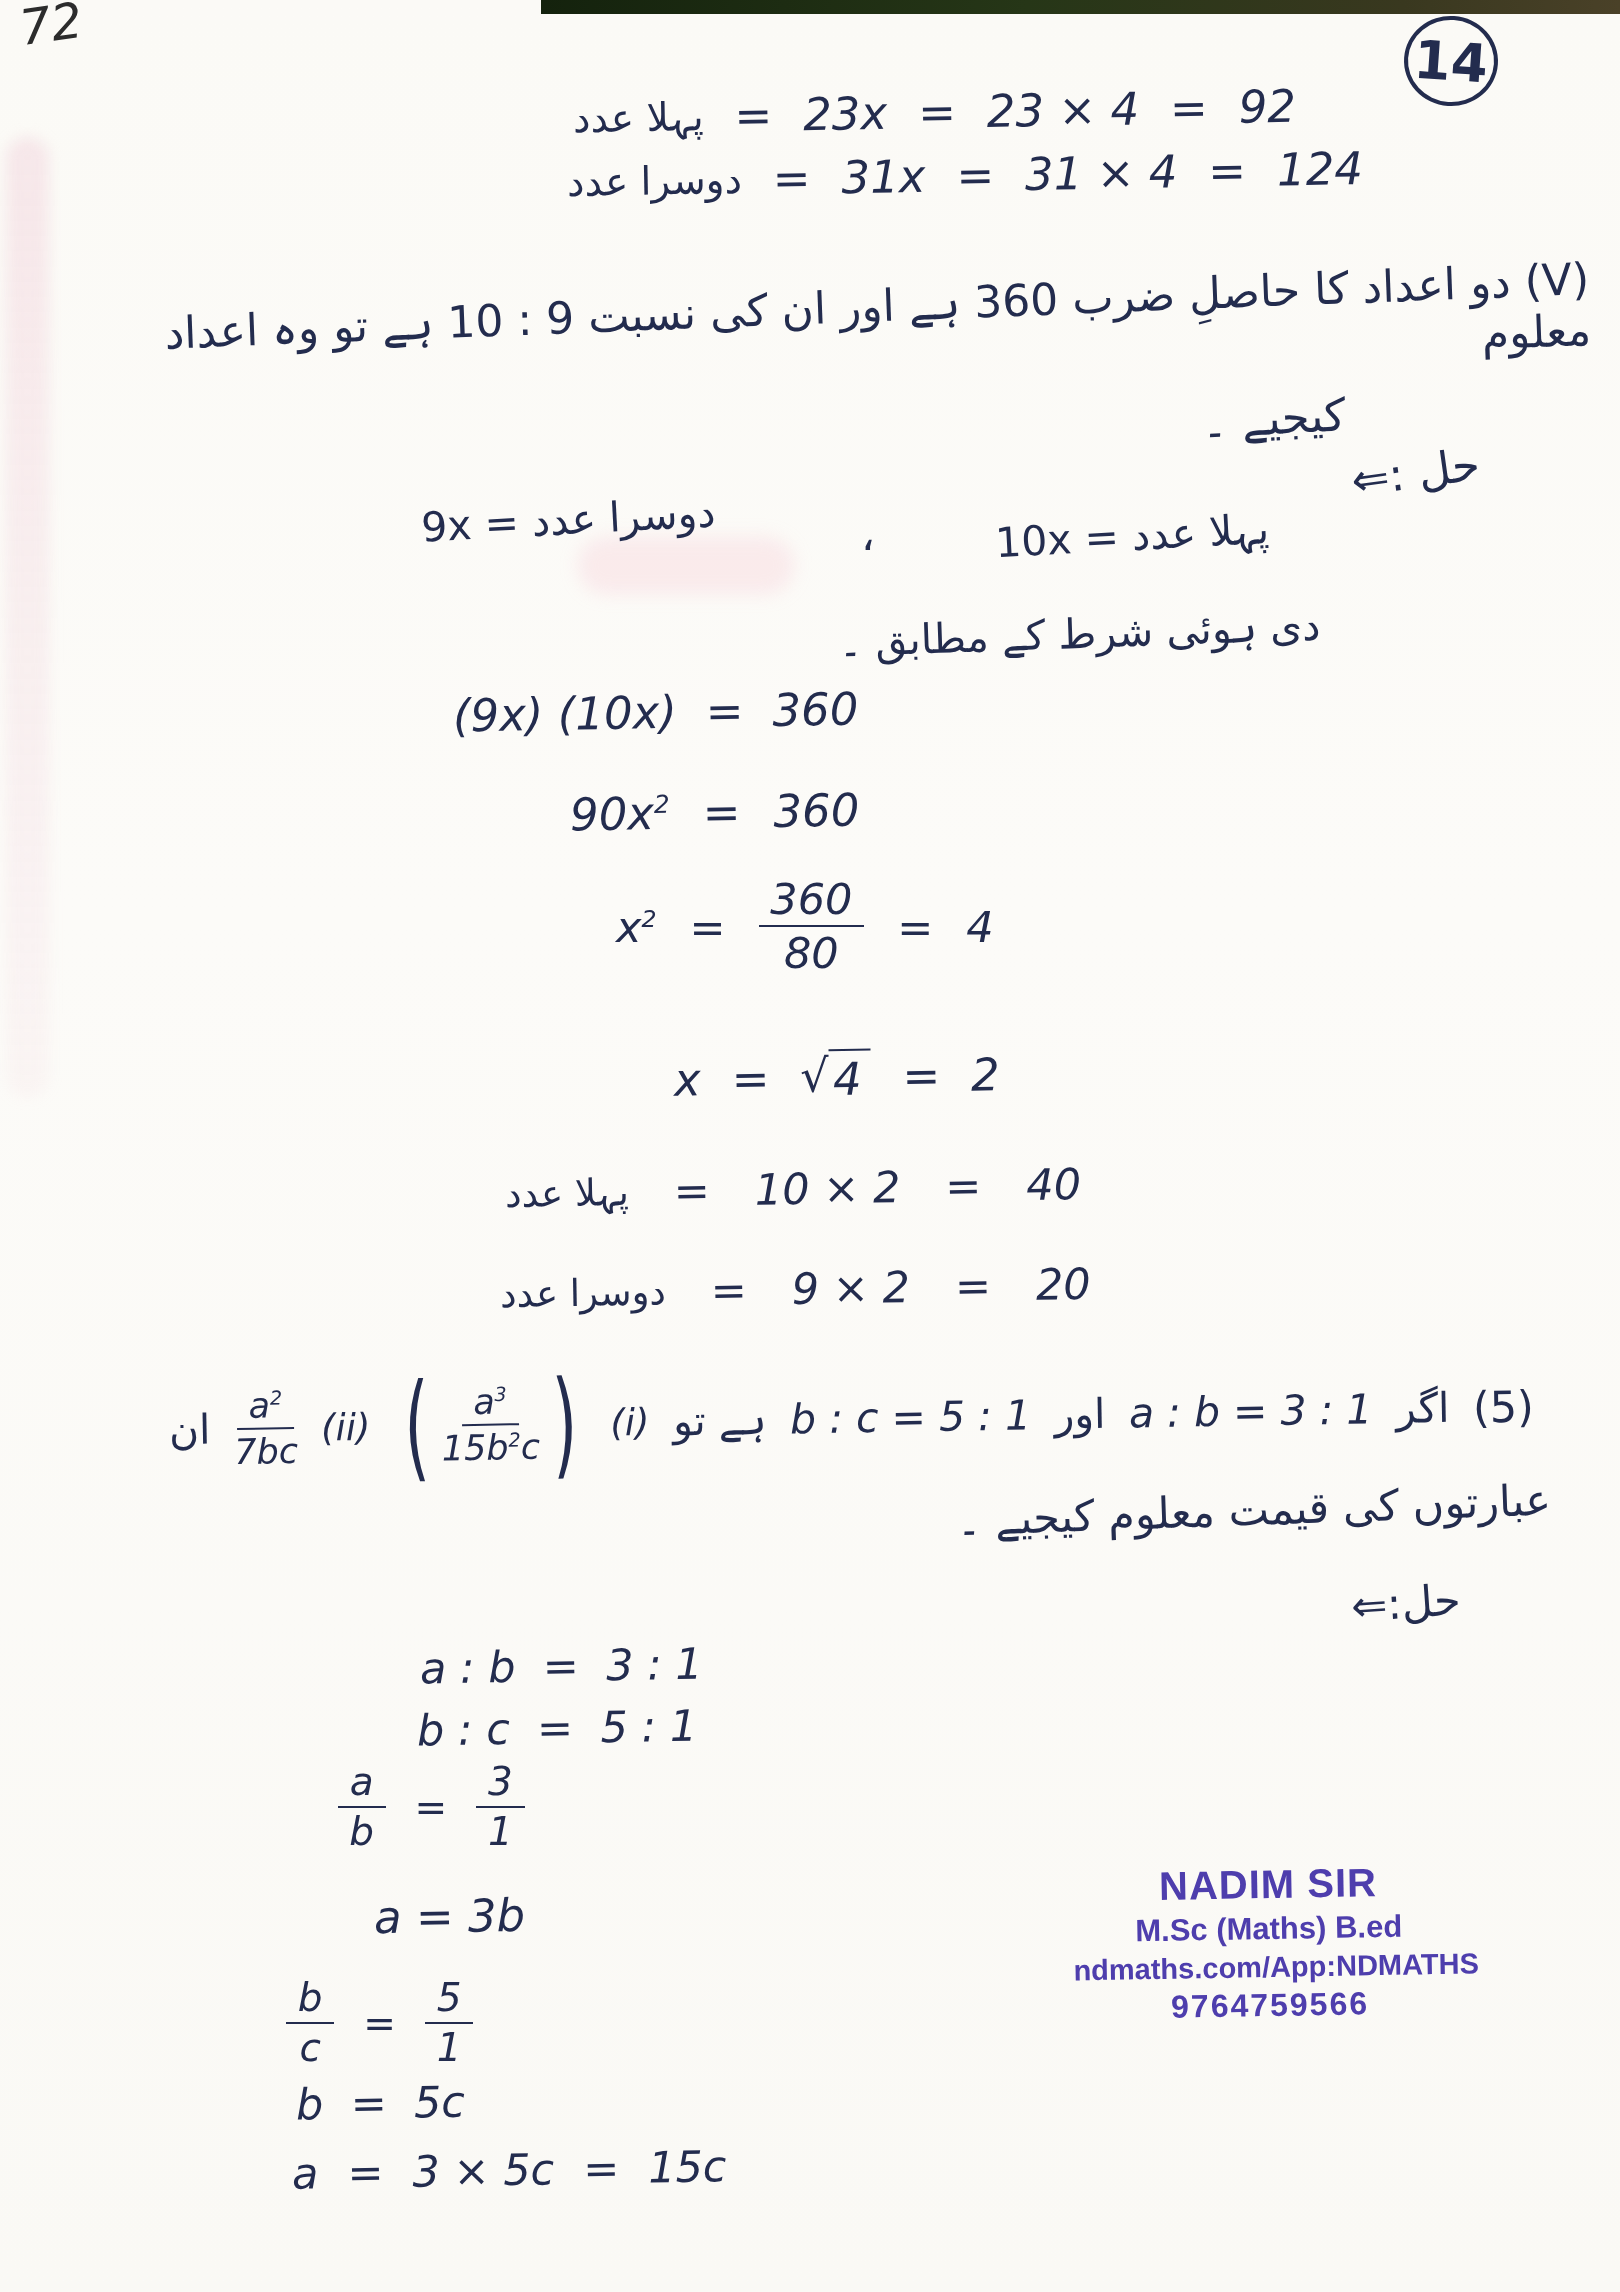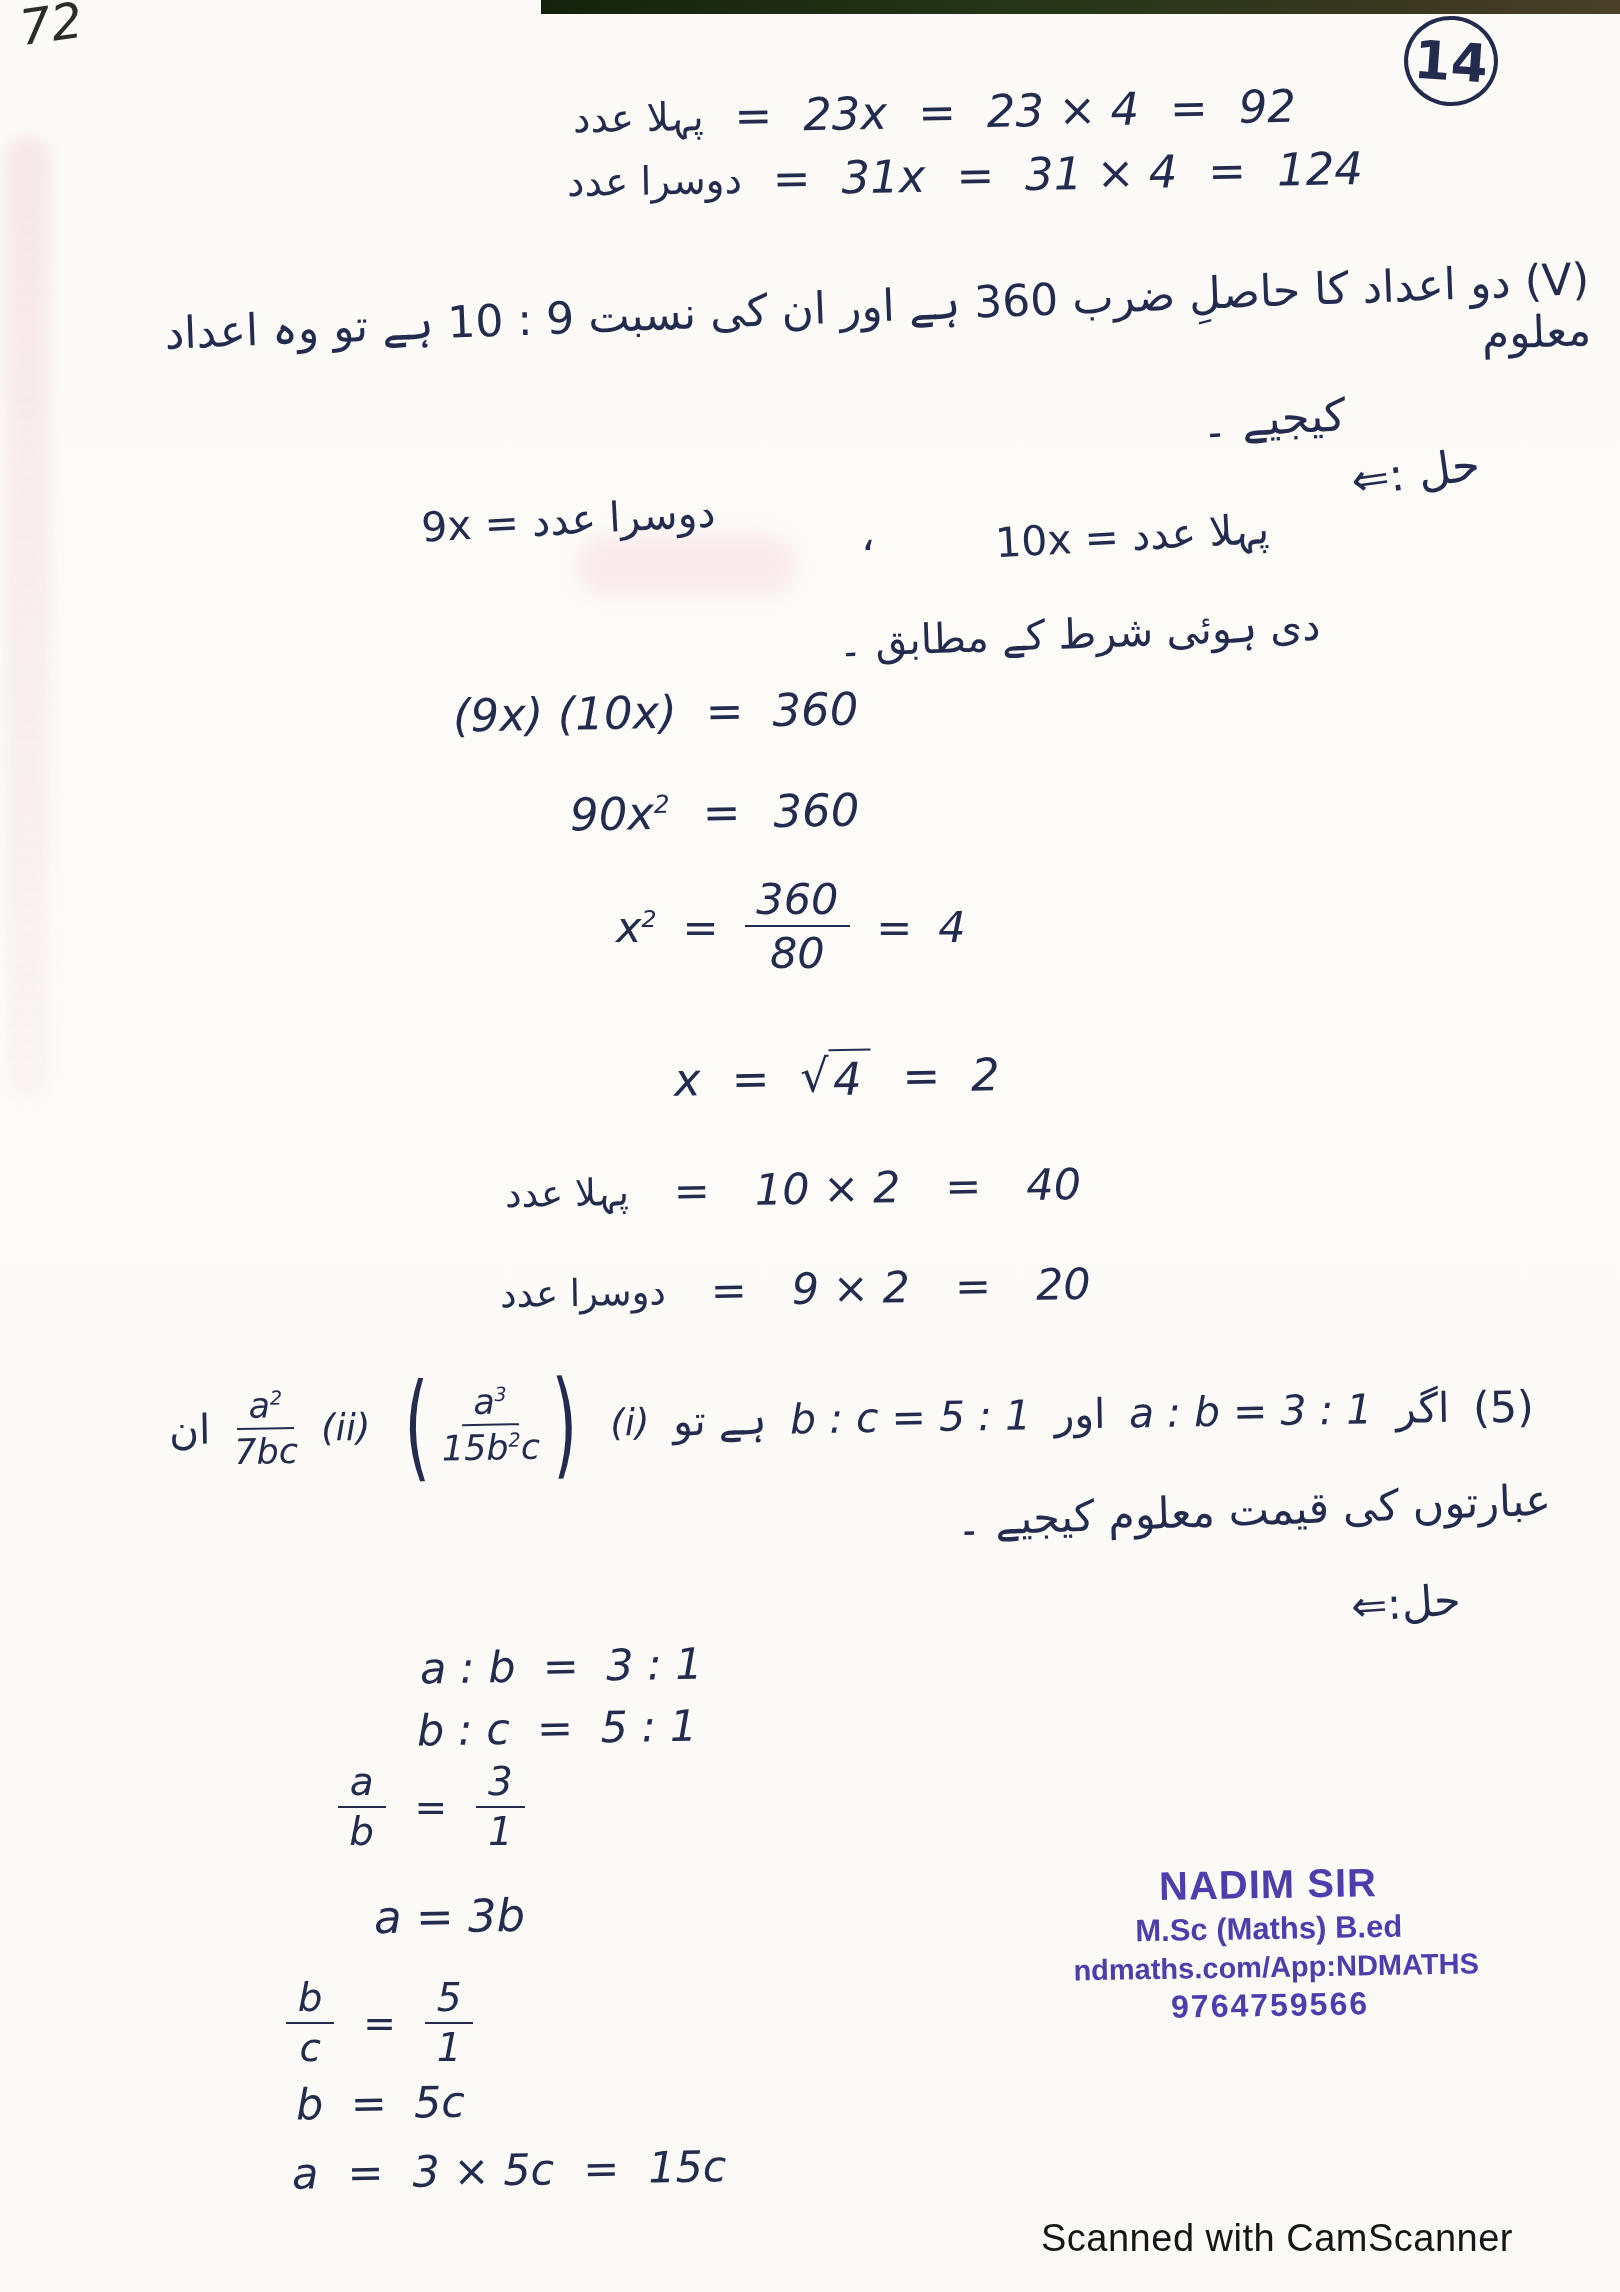--- a/index.html
+++ b/index.html
@@ -93,21 +93,21 @@
     <span>=</span>
     <span class="math">360</span>
   </div>
 
   <div class="abs row r-1" style="left:570px;top:786px;gap:33px;font-size:45px;">
     <span class="math"><span>90x</span><sup>2</sup></span>
     <span>=</span>
     <span class="math">360</span>
   </div>
 
-  <div class="abs row" style="left:616px;top:877px;gap:26px;font-size:43px;">
+  <div class="abs row" style="left:616px;top:877px;gap:33px;font-size:43px;">
     <span class="math"><span>x</span><sup>2</sup></span>
     <span>=</span>
     <span class="frac math">
       <span class="num">360</span>
       <span class="den">80</span>
     </span>
     <span>=</span>
     <span class="math">4</span>
   </div>
 
@@ -204,16 +204,15 @@
     <span class="math">15c</span>
   </div>
 
   <div class="stamp r-1">
     <div class="l1">NADIM SIR</div>
     <div class="l2">M.Sc  (Maths) B.ed</div>
     <div class="l3">ndmaths.com/App:NDMATHS</div>
     <div class="l4">9764759566</div>
   </div>
 
-  <div class="cam">Scanned with CamScanner</div>
 
 </div>
 
 
 </body></html>

